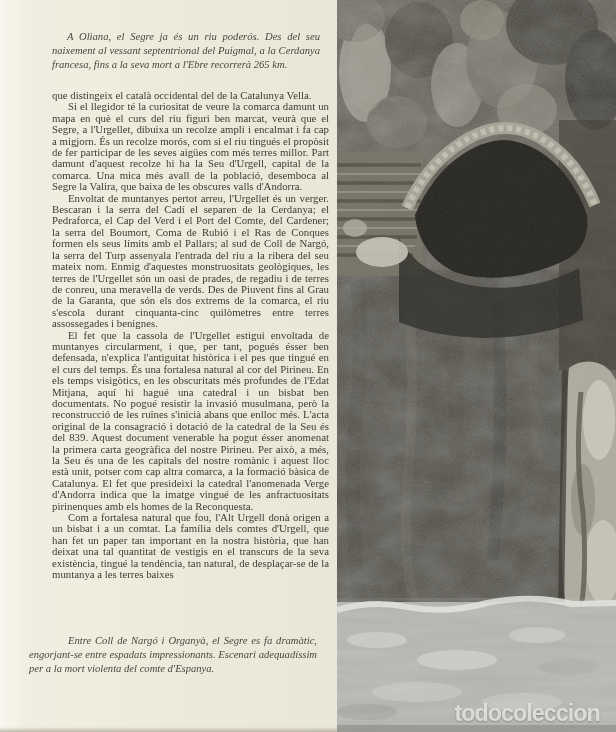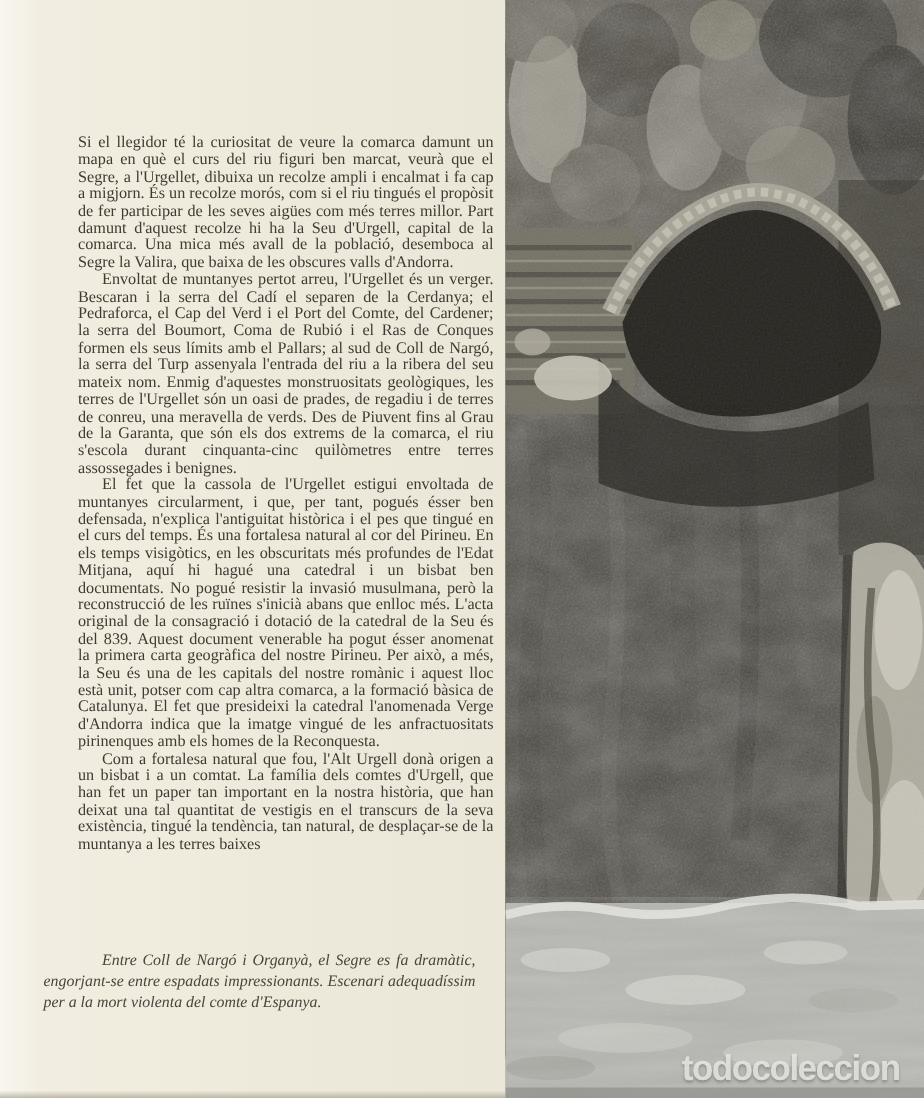--- a/index.html
+++ b/index.html
@@ -24,21 +24,20 @@
   .body-col{
     position:absolute;left:52px;top:90px;width:277px;
     font-size:10.8px;line-height:11.4px;color:#3f3b34;
     text-align:justify;
   }
   .body-col p{margin:0;text-indent:16px;}
   .body-col p:first-child{text-indent:0;}
   .photo{
     position:absolute;left:337px;top:0;width:279px;height:732px;
     background:#56534b;
-    border-radius:29px;
   }
   .photo svg{display:block;}
   .watermark{
     position:absolute;right:16px;bottom:5px;
     font-family:"Liberation Sans", sans-serif;
     font-weight:bold;
     font-size:24px;
     letter-spacing:-1px;
     transform:scaleX(0.97);
     transform-origin:right bottom;
@@ -48,22 +47,24 @@
   .page-bottom-edge{
     position:absolute;left:0;bottom:0;width:337px;height:5px;
     background:linear-gradient(180deg,rgba(145,140,122,0) 0%,rgba(145,140,122,0.55) 100%);
   }
 </style>
 </head>
 <body>
 
 <div class="page">
 
+  <p class="caption top-caption">A Oliana, el Segre ja és un riu poderós. Des del seu naixement al vessant septentrional del Puigmal, a la Cerdanya francesa, fins a la seva mort a l'Ebre recorrerà 265 km.</p>
 
   <div class="body-col">
+      <p>que distingeix el català occidental del de la Catalunya Vella.</p>
       <p>Si el llegidor té la curiositat de veure la comarca damunt un mapa en què el curs del riu figuri ben marcat, veurà que el Segre, a l'Urgellet, dibuixa un recolze ampli i encalmat i fa cap a migjorn. És un recolze morós, com si el riu tingués el propòsit de fer participar de les seves aigües com més terres millor. Part damunt d'aquest recolze hi ha la Seu d'Urgell, capital de la comarca. Una mica més avall de la població, desemboca al Segre la Valira, que baixa de les obscures valls d'Andorra.</p>
       <p>Envoltat de muntanyes pertot arreu, l'Urgellet és un verger. Bescaran i la serra del Cadí el separen de la Cerdanya; el Pedraforca, el Cap del Verd i el Port del Comte, del Cardener; la serra del Boumort, Coma de Rubió i el Ras de Conques formen els seus límits amb el Pallars; al sud de Coll de Nargó, la serra del Turp assenyala l'entrada del riu a la ribera del seu mateix nom. Enmig d'aquestes monstruositats geològiques, les terres de l'Urgellet són un oasi de prades, de regadiu i de terres de conreu, una meravella de verds. Des de Piuvent fins al Grau de la Garanta, que són els dos extrems de la comarca, el riu s'escola durant cinquanta-cinc quilòmetres entre terres assossegades i benignes.</p>
       <p>El fet que la cassola de l'Urgellet estigui envoltada de muntanyes circularment, i que, per tant, pogués ésser ben defensada, n'explica l'antiguitat històrica i el pes que tingué en el curs del temps. És una fortalesa natural al cor del Pirineu. En els temps visigòtics, en les obscuritats més profundes de l'Edat Mitjana, aquí hi hagué una catedral i un bisbat ben documentats. No pogué resistir la invasió musulmana, però la reconstrucció de les ruïnes s'inicià abans que enlloc més. L'acta original de la consagració i dotació de la catedral de la Seu és del 839. Aquest document venerable ha pogut ésser anomenat la primera carta geogràfica del nostre Pirineu. Per això, a més, la Seu és una de les capitals del nostre romànic i aquest lloc està unit, potser com cap altra comarca, a la formació bàsica de Catalunya. El fet que presideixi la catedral l'anomenada Verge d'Andorra indica que la imatge vingué de les anfractuositats pirinenques amb els homes de la Reconquesta.</p>
       <p>Com a fortalesa natural que fou, l'Alt Urgell donà origen a un bisbat i a un comtat. La família dels comtes d'Urgell, que han fet un paper tan important en la nostra història, que han deixat una tal quantitat de vestigis en el transcurs de la seva existència, tingué la tendència, tan natural, de desplaçar-se de la muntanya a les terres baixes</p>
     </div>
 
   <div class="photo">
     <svg width="279" height="732" viewBox="0 0 279 732" xmlns="http://www.w3.org/2000/svg">
       <defs>
         <filter id="noiseCoarse" x="-5%" y="-5%" width="110%" height="110%">

